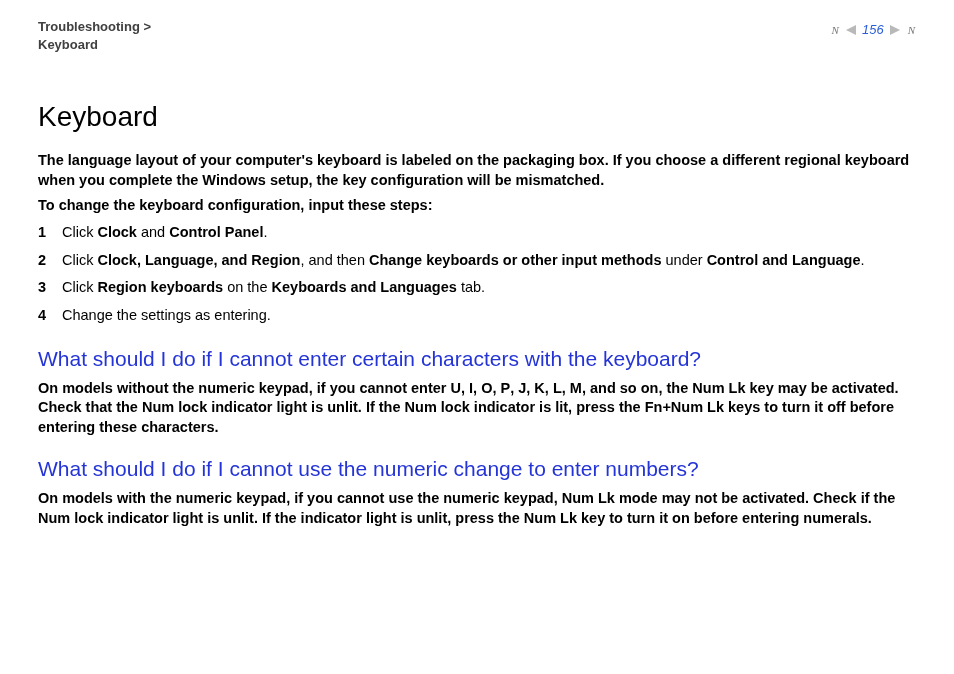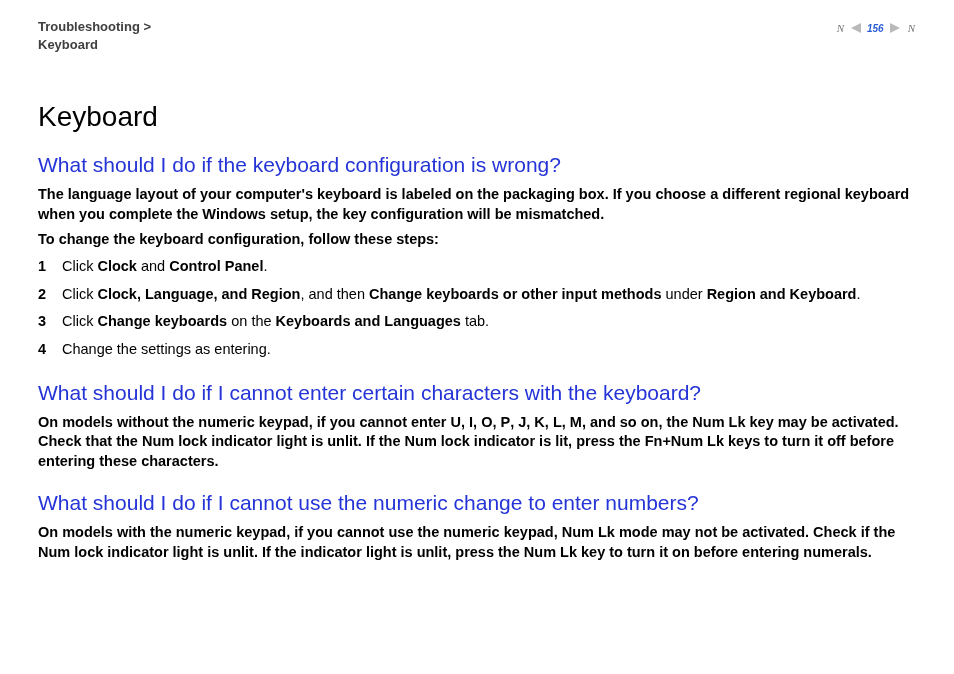--- a/index.html
+++ b/index.html
@@ -28,23 +28,23 @@
     line-height: 1.35;
   }
   .pager {
     display: flex;
     align-items: center;
     gap: 6px;
     margin-top: 4px;
   }
   .pagenum {
     color: #2a5ed6;
-    font-weight: bold;
+    font-weight: normal;
     font-style: italic;
-    font-size: 10px;
+    font-size: 13px;
   }
   .tri {
     width: 0;
     height: 0;
     border-top: 5px solid transparent;
     border-bottom: 5px solid transparent;
   }
   .tri-left { border-right: 10px solid #b9b9b9; }
   .tri-right { border-left: 10px solid #b9b9b9; }
   .content { margin-top: 48px; }
@@ -107,35 +107,34 @@
       <div class="tri tri-left"></div>
       <span class="pagenum">156</span>
       <div class="tri tri-right"></div>
       <span class="N">N</span>
     </div>
   </div>
 
   <div class="content">
     <h1>Keyboard</h1>
 
-    <h2>What should I do if the keyboard configuration is wrong?</h2>
     <p>The language layout of your computer's keyboard is labeled on the packaging box. If you choose a different regional keyboard when you complete the Windows setup, the key configuration will be mismatched.</p>
-    <p>To change the keyboard configuration, follow these steps:</p>
+    <p>To change the keyboard configuration, input these steps:</p>
     <ol class="steps" id="steps">
         <li>
           <span class="num">1</span>
           <span class="txt">Click <b>Clock</b> and <b>Control Panel</b>.</span>
         </li>
         <li>
           <span class="num">2</span>
-          <span class="txt">Click <b>Clock, Language, and Region</b>, and then <b>Change keyboards or other input methods</b> under <b>Region and Keyboard</b>.</span>
+          <span class="txt">Click <b>Clock, Language, and Region</b>, and then <b>Change keyboards or other input methods</b> under <b>Control and Language</b>.</span>
         </li>
         <li>
           <span class="num">3</span>
-          <span class="txt">Click <b>Change keyboards</b> on the <b>Keyboards and Languages</b> tab.</span>
+          <span class="txt">Click <b>Region keyboards</b> on the <b>Keyboards and Languages</b> tab.</span>
         </li>
         <li>
           <span class="num">4</span>
           <span class="txt">Change the settings as entering.</span>
         </li>
       </ol>
 
     <h2>What should I do if I cannot enter certain characters with the keyboard?</h2>
     <p>On models without the numeric keypad, if you cannot enter <b>U</b>, <b>I</b>, <b>O</b>, <b>P</b>, <b>J</b>, <b>K</b>, <b>L</b>, <b>M</b>, and so on, the <b>Num Lk</b> key may be activated. Check that the Num lock indicator light is unlit. If the Num lock indicator is lit, press the <b>Fn</b>+<b>Num Lk</b> keys to turn it off before entering these characters.</p>
 

